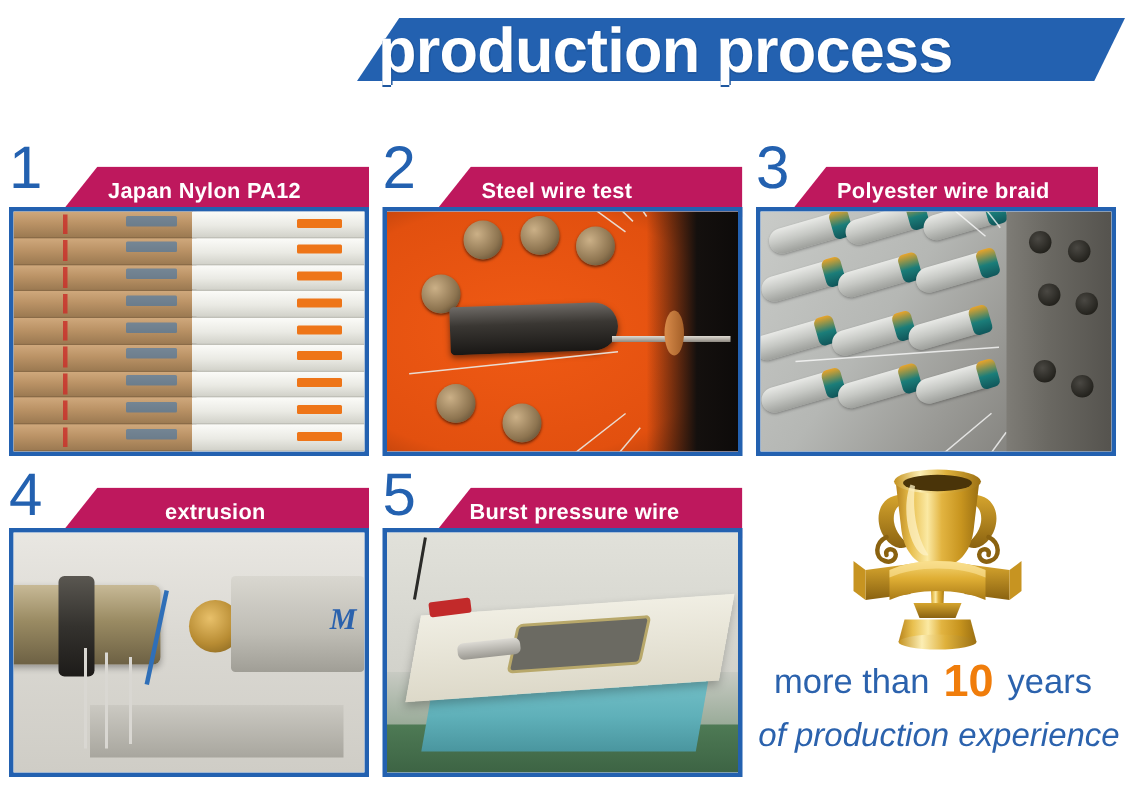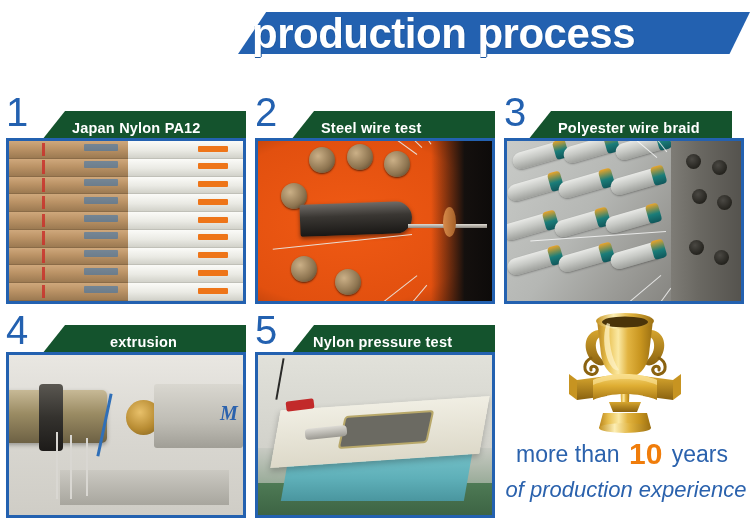--- a/index.html
+++ b/index.html
@@ -60,21 +60,21 @@
     position: absolute;
     font-size: 40px;
     font-weight: normal;
     color: #2361b0;
     line-height: 40px;
     font-family: "Liberation Sans", sans-serif;
   }
   .card-label {
     position: absolute;
     height: 34px;
-    background: #14532d;
+    background: #be185d;
     color: #ffffff;
     font-size: 14.5px;
     font-weight: bold;
     display: flex;
     align-items: center;
     clip-path: polygon(13% 0%, 100% 0%, 100% 100%, 0% 100%);
     padding-left: 34px;
     box-sizing: border-box;
     letter-spacing: 0.2px;
   }
@@ -543,21 +543,21 @@
     </div>
     <div class="table"></div>
     <div class="cord" style="left:20%; top:48%; height:42%;"></div>
     <div class="cord" style="left:26%; top:50%; height:40%;"></div>
     <div class="cord" style="left:33%; top:52%; height:36%;"></div>
   </div>
 </div>
 
 <div class="card-number" style="left:255px; top:310px;">5</div>
 <div class="card-label" style="left:287px; top:325px; width:208px; padding-left:26px;">
-  <span>Nylon pressure test</span>
+  <span>Burst pressure wire</span>
 </div>
 <div class="card" style="left:255px; top:352px; width:240px; height:166px;">
   <div class="card-photo photo-burst" style="left:0; top:0; width:234px; height:160px;">
     <div class="wall"></div>
     <div class="floor"></div>
     <div class="cable"></div>
     <div class="bench-body"></div>
     <div class="bench-top"></div>
     <div class="panel"></div>
     <div class="handle"></div>

